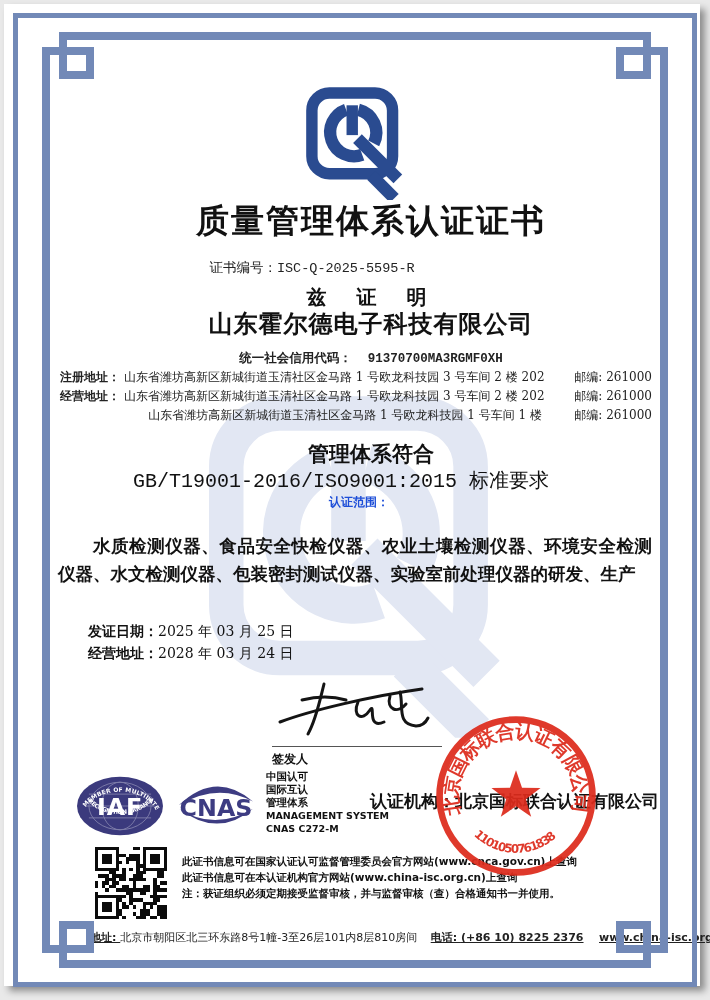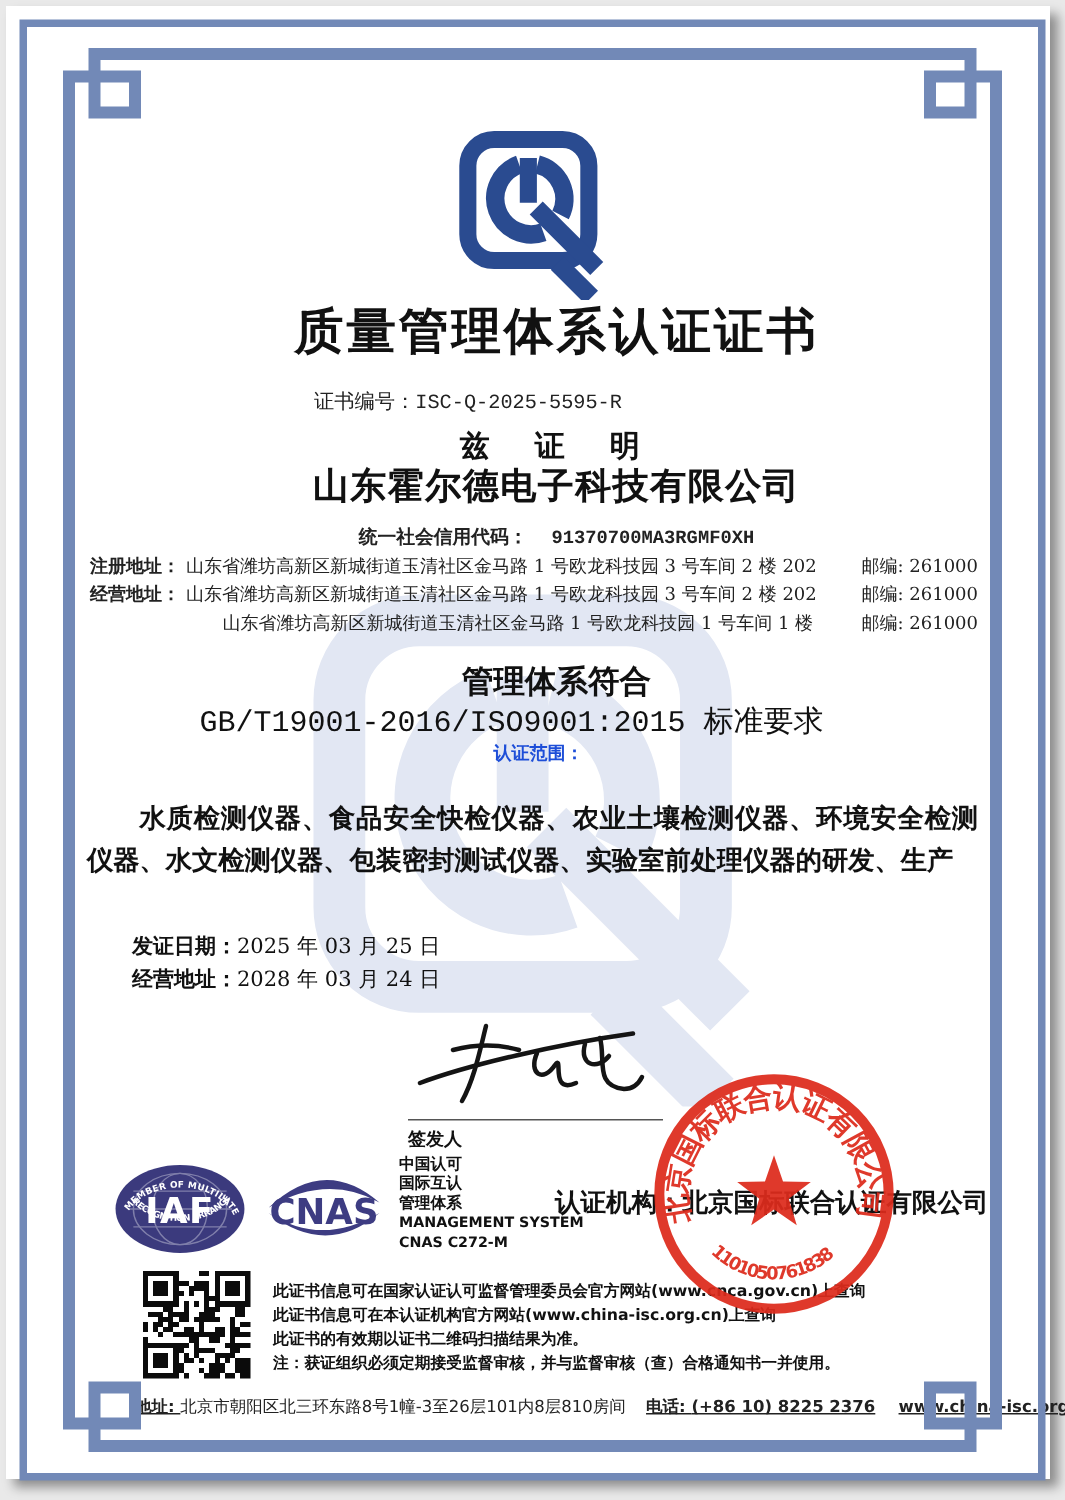--- a/index.html
+++ b/index.html
@@ -439,21 +439,20 @@
       <rect x="14" y="20" width="1.02" height="1.02" fill="#0b0b0b"></rect>
       <rect x="16" y="20" width="1.02" height="1.02" fill="#0b0b0b"></rect>
       <rect x="17" y="20" width="1.02" height="1.02" fill="#0b0b0b"></rect>
       <rect x="19" y="20" width="1.02" height="1.02" fill="#0b0b0b"></rect>
       <rect x="20" y="20" width="1.02" height="1.02" fill="#0b0b0b"></rect>
     </svg>
 
   <div class="notes">
     <div>此证书信息可在国家认证认可监督管理委员会官方网站(www.cnca.gov.cn)上查询</div>
     <div>此证书信息可在本认证机构官方网站(www.china-isc.org.cn)上查询</div>
-    <div>此证书的有效期以证书二维码扫描结果为准。</div>
     <div>注：获证组织必须定期接受监督审核，并与监督审核（查）合格通知书一并使用。</div>
   </div>
 
   <div class="footer">
     <span class="b">地址: </span><span>北京市朝阳区北三环东路8号1幢-3至26层101内8层810房间</span>
     <span class="b" style="margin-left:10px">电话: </span><span class="b">(+86 10) 8225 2376</span>
     <span class="b" style="margin-left:12px">www.china-isc.org.cn</span>
   </div>
 
 </div>

